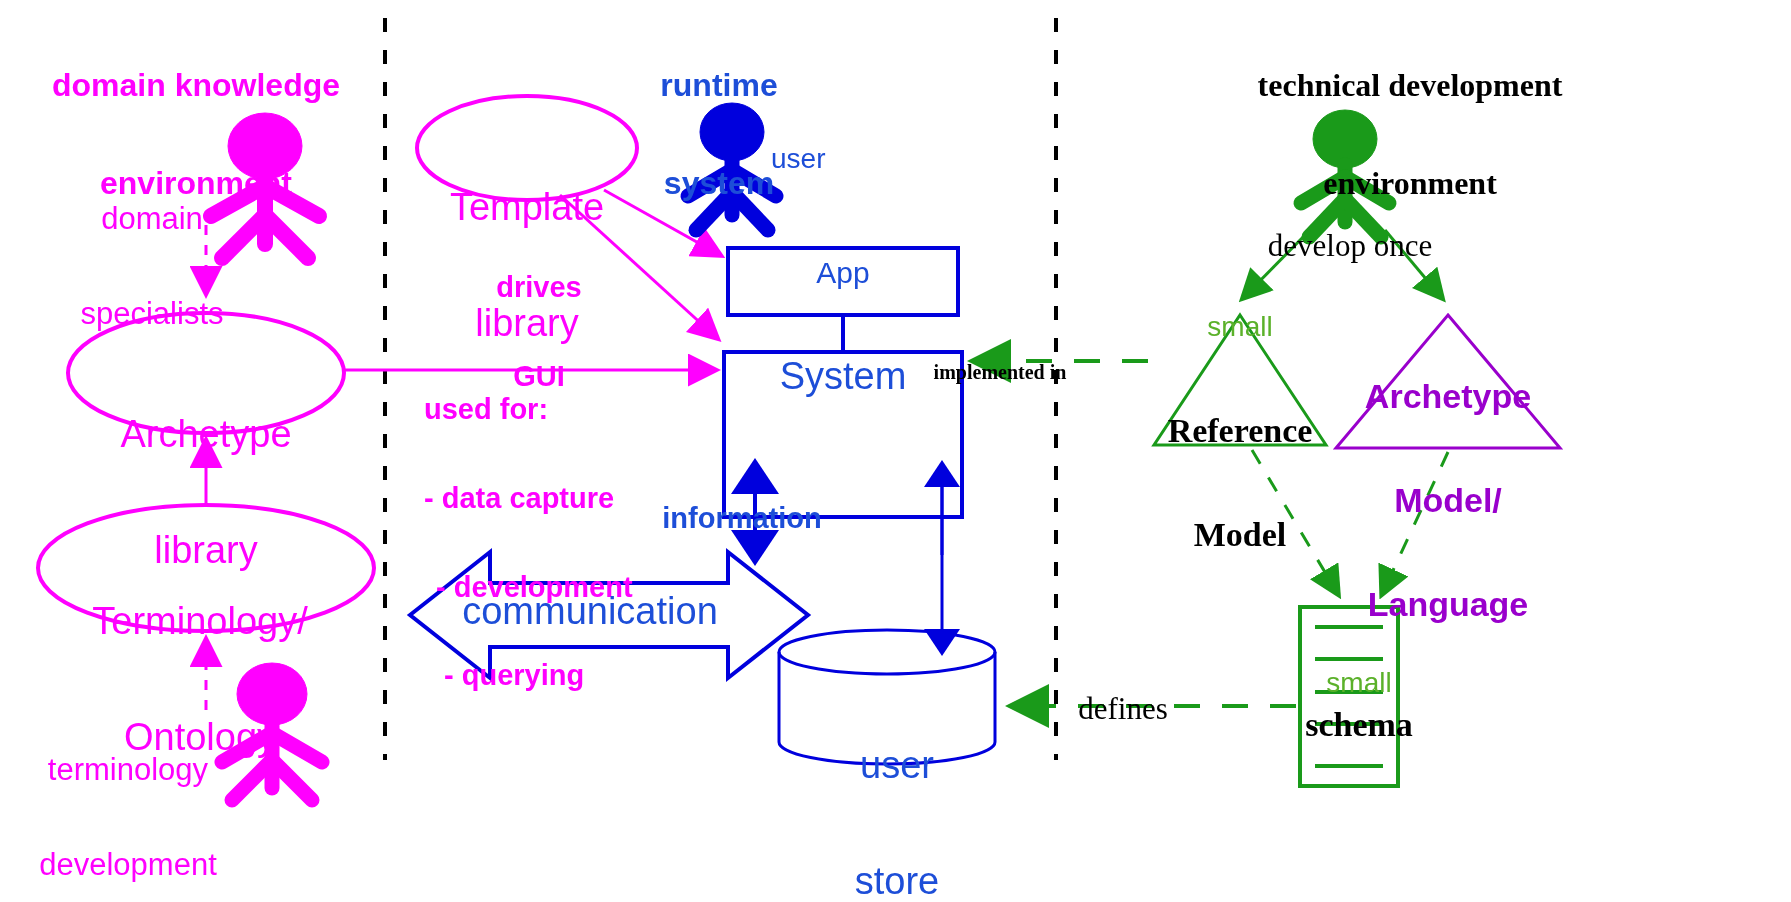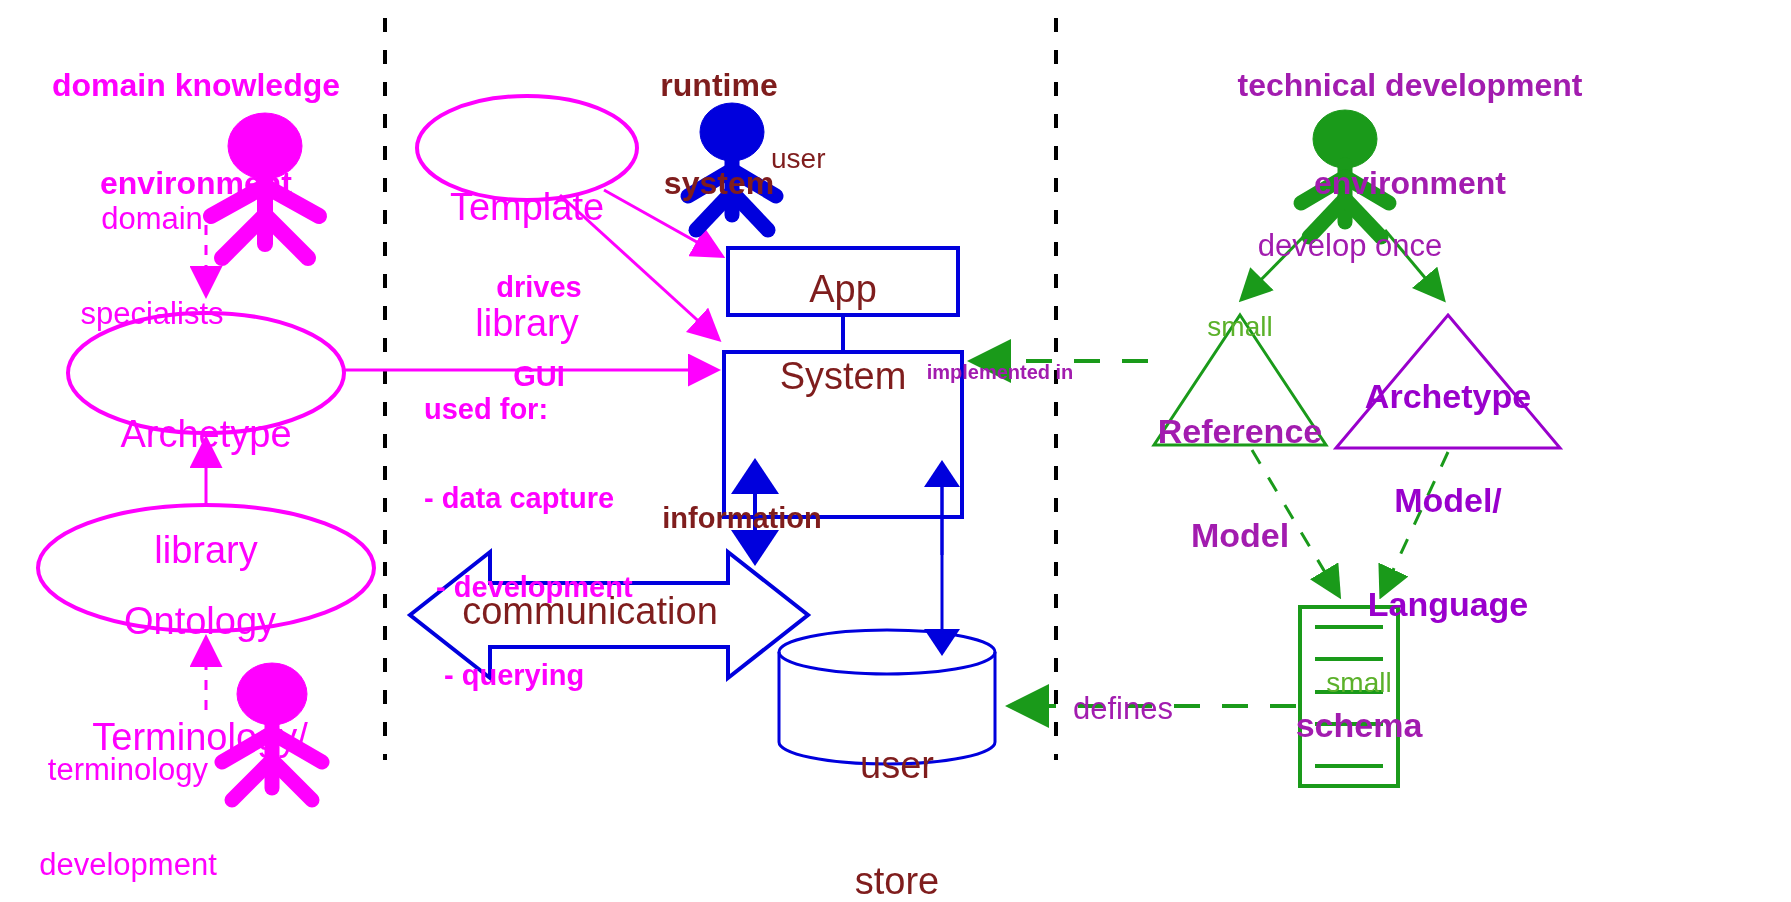--- a/index.html
+++ b/index.html
@@ -1,22 +1,22 @@
 <!DOCTYPE html>
 <html><head>
 <meta charset="utf-8">
 <style>
   html,body{margin:0;padding:0;background:#ffffff;}
   body{width:1791px;height:902px;overflow:hidden;font-family:"Liberation Sans",sans-serif;}
   #stage{position:relative;width:1791px;height:782px;background:#fff;}
   svg.layer{position:absolute;left:0;top:0;width:1791px;height:902px;overflow:visible;}
   .lbl{position:absolute;white-space:pre;line-height:1.02;}
   .magenta{color:#ff00ff;}
-  .blue{color:#7f1d1d;}
-  .green{color:#a21caf;}
+  .blue{color:#1d4ed8;}
+  .green{color:#000000;font-family:Liberation Serif, serif;}
   .purple{color:#9900cc;}
   .bold{font-weight:bold;}
   .ctr{text-align:center;transform:translateX(-50%);}
 </style>
 </head>
 <body>
 
 <div id="stage">
 
   <svg class="layer" viewBox="0 0 1791 902">
@@ -204,42 +204,42 @@
     <div>domain</div>
     <div>specialists</div>
   </div>
 
   <div class="lbl magenta ctr" style="left:206px;top:337px;font-size:38px;">
     <div>Archetype</div>
     <div>library</div>
   </div>
 
   <div class="lbl magenta ctr" style="left:200px;top:524px;font-size:38px;">
+    <div>Terminology/</div>
     <div>Ontology</div>
-    <div>Terminology/</div>
   </div>
 
   <div class="lbl magenta ctr" style="left:128px;top:691px;font-size:31px;">
     <div>terminology</div>
     <div>development</div>
   </div>
 
   <div class="lbl magenta ctr" style="left:527px;top:110px;font-size:38px;">
     <div>Template</div>
     <div>library</div>
   </div>
 
   <div class="lbl magenta bold ctr" style="left:539px;top:214px;font-size:29px;">
     <div>drives</div>
     <div>GUI</div>
   </div>
 
   <div class="lbl blue" style="left:771px;top:116px;font-size:28px;margin-top:29px;">user</div>
 
-  <div class="lbl blue ctr" style="left:843px;top:258px;font-size:38px;margin-top:12px;">App</div>
+  <div class="lbl blue ctr" style="left:843px;top:258px;font-size:30px;">App</div>
 
   <div class="lbl blue ctr" style="left:843px;top:357px;font-size:38px;">System</div>
 
   <div class="lbl magenta bold" style="left:424px;top:336px;font-size:29px;">
     <div>used for:</div>
     <div>- data capture</div>
     <div style="padding-left:12px;">- development</div>
     <div style="padding-left:20px;">- querying</div>
   </div>
 

